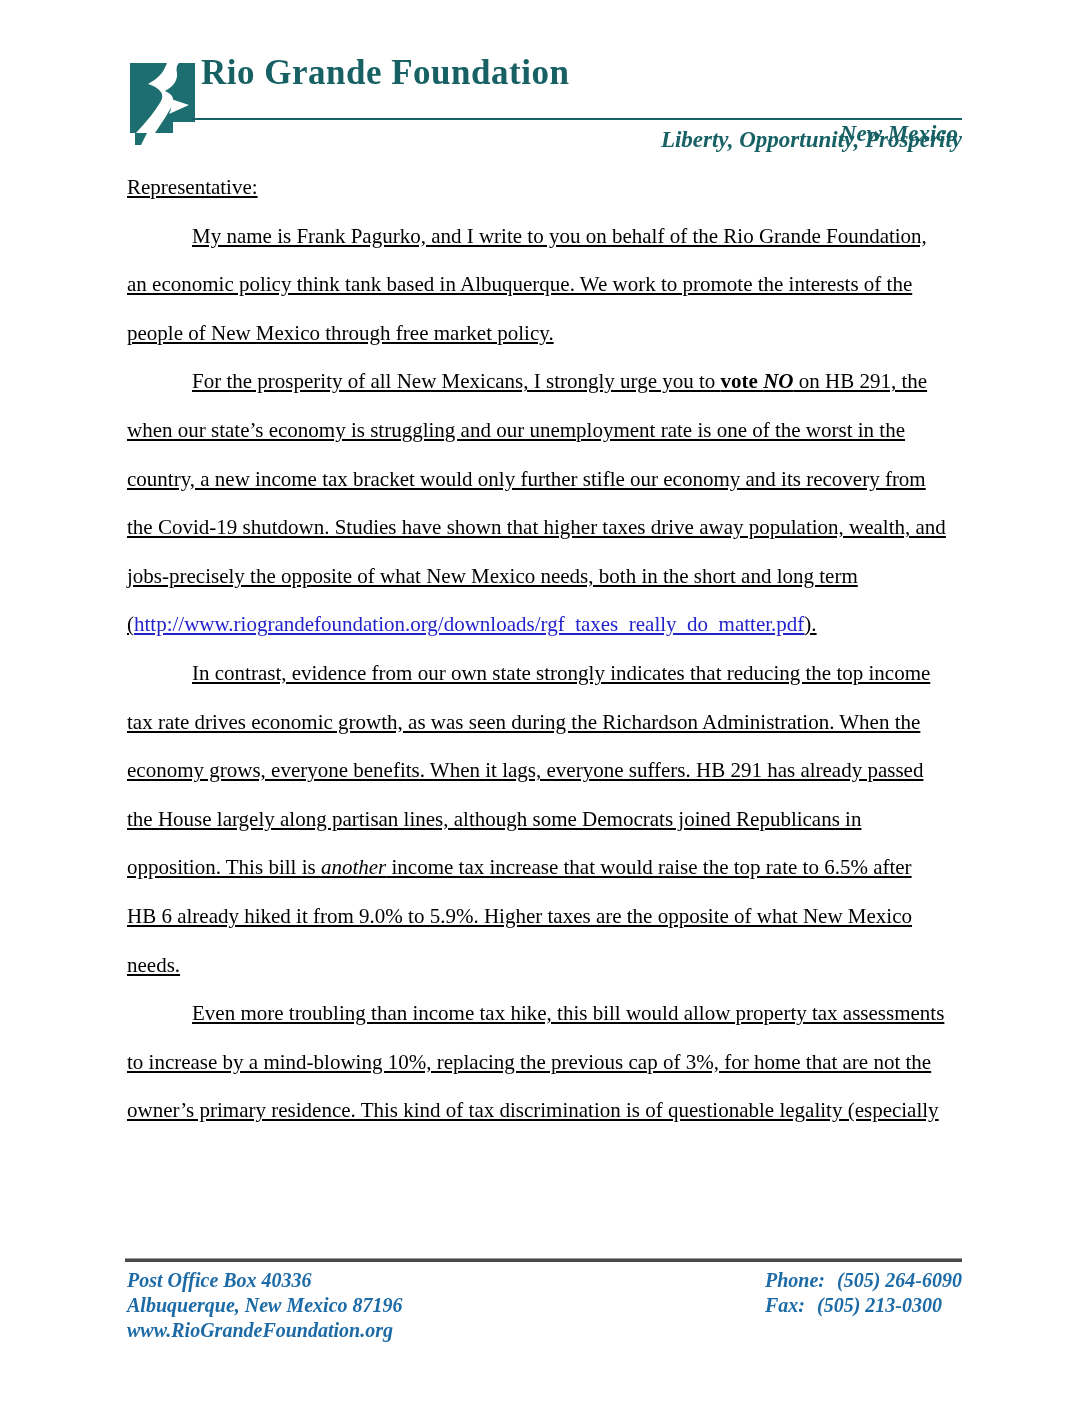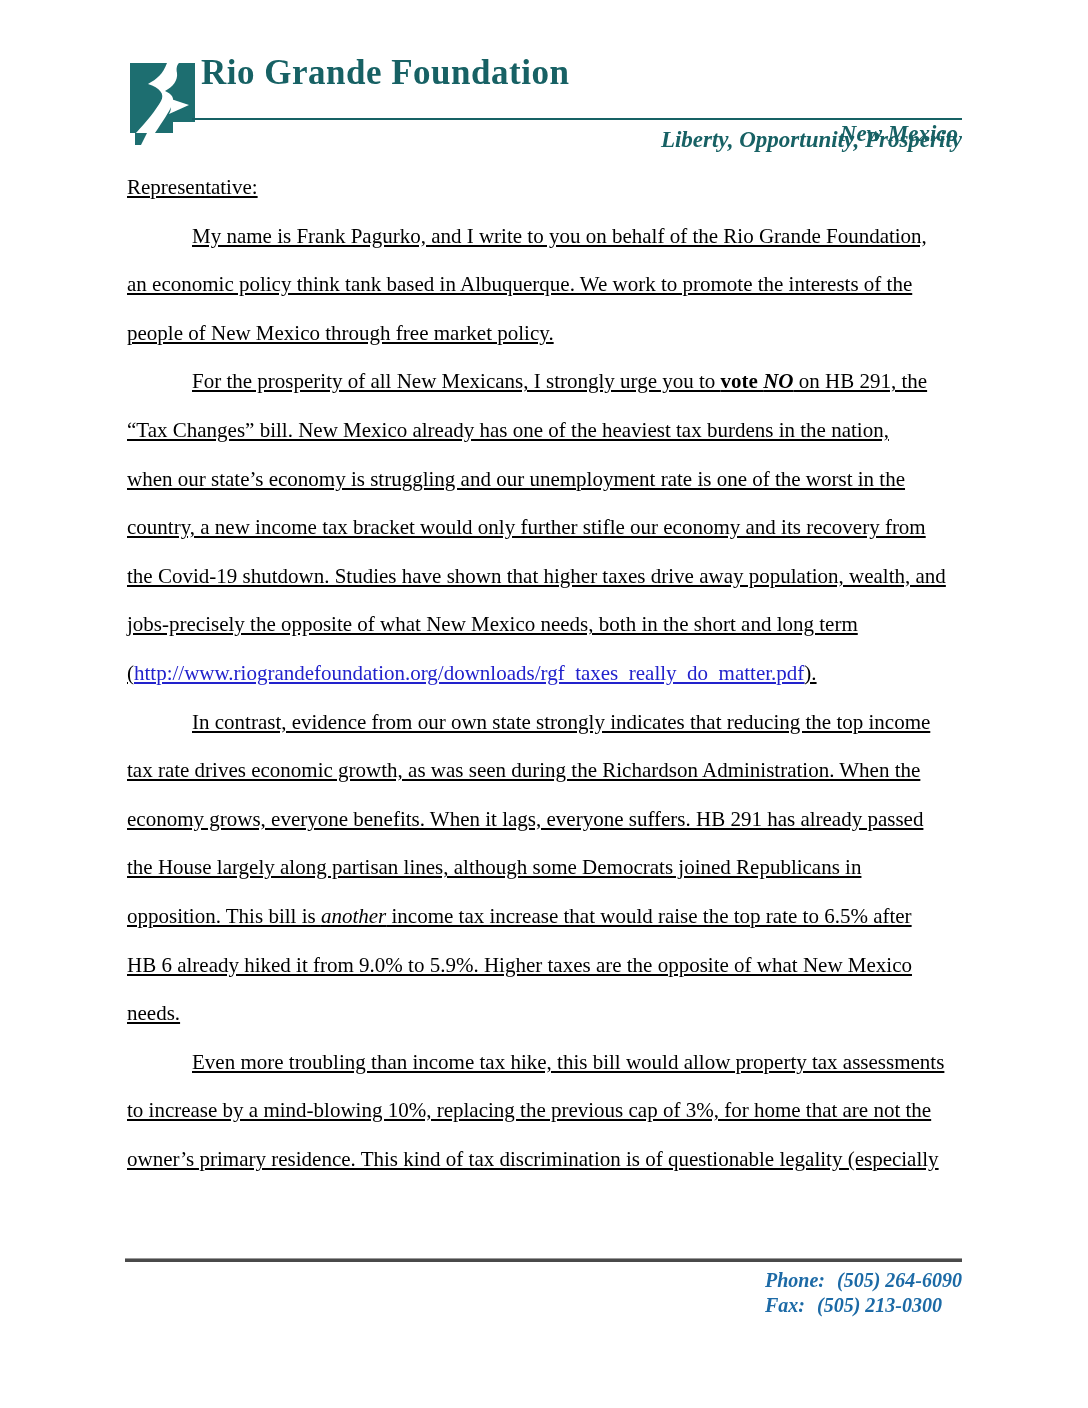--- a/index.html
+++ b/index.html
@@ -82,40 +82,44 @@
   <div class="tagline">Liberty, Opportunity, Prosperity</div>
   <div class="header-rule"></div>
   <div class="region">New Mexico</div>
 
   <div class="letter">
       <div class="line"><span>Representative:</span></div>
       <div class="line ind"><span>My name is Frank Pagurko, and I write to you on behalf of the Rio Grande Foundation,</span></div>
       <div class="line"><span>an economic policy think tank based in Albuquerque. We work to promote the interests of the</span></div>
       <div class="line"><span>people of New Mexico through free market policy.</span></div>
       <div class="line ind"><span>For the prosperity of all New Mexicans, I strongly urge you to </span><span class="b">vote </span><span class="b i">NO</span><span> on HB 291, the</span></div>
-      <div class="line"><span>“Tax Changes” bill. New Mexico already has one of the heaviest tax burdens in the nation,</span></div>
       <div class="line"><span>when our state’s economy is struggling and our unemployment rate is one of the worst in the</span></div>
       <div class="line"><span>country, a new income tax bracket would only further stifle our economy and its recovery from</span></div>
       <div class="line"><span>the Covid-19 shutdown. Studies have shown that higher taxes drive away population, wealth, and</span></div>
       <div class="line"><span>jobs-precisely the opposite of what New Mexico needs, both in the short and long term</span></div>
       <div class="line"><span>(</span><a class="lnk" href="#">http://www.riograndefoundation.org/downloads/rgf_taxes_really_do_matter.pdf</a><span>).</span></div>
       <div class="line ind"><span>In contrast, evidence from our own state strongly indicates that reducing the top income</span></div>
       <div class="line"><span>tax rate drives economic growth, as was seen during the Richardson Administration. When the</span></div>
       <div class="line"><span>economy grows, everyone benefits. When it lags, everyone suffers. HB 291 has already passed</span></div>
       <div class="line"><span>the House largely along partisan lines, although some Democrats joined Republicans in</span></div>
       <div class="line"><span>opposition. This bill is </span><span class="i">another</span><span> income tax increase that would raise the top rate to 6.5% after</span></div>
       <div class="line"><span>HB 6 already hiked it from 9.0% to 5.9%. Higher taxes are the opposite of what New Mexico</span></div>
       <div class="line"><span>needs.</span></div>
       <div class="line ind"><span>Even more troubling than income tax hike, this bill would allow property tax assessments</span></div>
       <div class="line"><span>to increase by a mind-blowing 10%, replacing the previous cap of 3%, for home that are not the</span></div>
       <div class="line"><span>owner’s primary residence. This kind of tax discrimination is of questionable legality (especially</span></div>
     </div>
 
   <div class="footer-rule"></div>
 
+  <div class="footer-left">
+    <div>Post Office Box 40336</div>
+    <div>Albuquerque, New Mexico 87196</div>
+    <div>www.RioGrandeFoundation.org</div>
+  </div>
 
   <div class="footer-right">
     <div class="f-line">
       <span>Phone:</span><span class="f-num">(505) 264-6090</span>
     </div>
     <div class="f-line">
       <span>Fax:</span><span class="f-num">(505) 213-0300</span>
     </div>
   </div>
 

